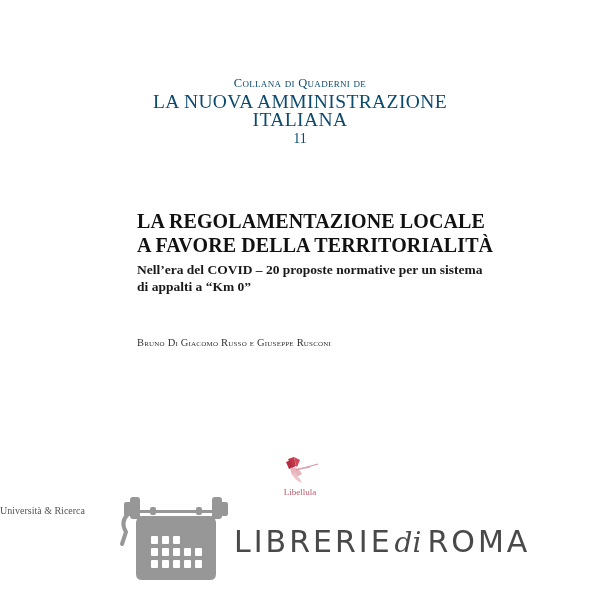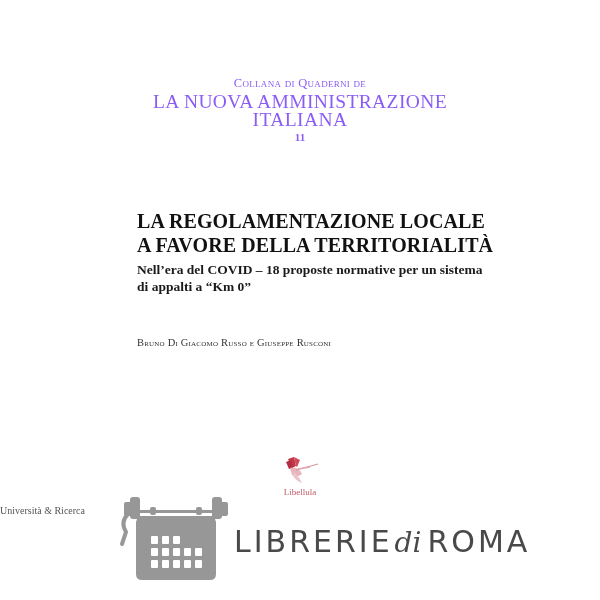--- a/index.html
+++ b/index.html
@@ -13,42 +13,41 @@
     body {
       position: relative;
       font-family: "Liberation Serif", "DejaVu Serif", serif;
       color: #1a1a1a;
     }
     .abs { position: absolute; }
 
     
     .series {
       left: 0; width: 600px; text-align: center;
-      color: #8b5cf6;
+      color: #0c4a6e;
     }
     .series-label {
       top: 76px;
       font-size: 12.5px;
       font-variant: small-caps;
       letter-spacing: 0.3px;
     }
     .series-title-1 {
       top: 91px;
       font-size: 19.5px;
       letter-spacing: 0.4px;
     }
     .series-title-2 {
       top: 109px;
       font-size: 19.5px;
       letter-spacing: 0.4px;
     }
     .series-number {
       top: 131px;
-      font-size: 11px;
-      font-weight: bold;
+      font-size: 14px;
     }
 
     
     .title {
       left: 137px;
       font-weight: bold;
       font-size: 20px;
       color: #111;
       letter-spacing: 0.1px;
       white-space: nowrap;
@@ -118,21 +117,21 @@
 <body>
 
 <div class="abs series series-label">Collana di Quaderni de</div>
 <div class="abs series series-title-1">LA NUOVA AMMINISTRAZIONE</div>
 <div class="abs series series-title-2">ITALIANA</div>
 <div class="abs series series-number">11</div>
 
 <div class="abs title title-1">LA REGOLAMENTAZIONE LOCALE</div>
 <div class="abs title title-2">A FAVORE DELLA TERRITORIALITÀ</div>
 
-<div class="abs subtitle subtitle-1">Nell’era del COVID – 18 proposte normative per un sistema</div>
+<div class="abs subtitle subtitle-1">Nell’era del COVID – 20 proposte normative per un sistema</div>
 <div class="abs subtitle subtitle-2">di appalti a “Km 0”</div>
 
 <div class="abs authors">Bruno Di Giacomo Russo e Giuseppe Rusconi</div>
 
 <div class="abs logo-icon">
   <svg width="40" height="30" viewBox="0 0 40 30">
 
     <path d="M8 3 L14 1 L16 10 L12 12 Z" fill="#c0394b"></path>
     <path d="M14 1 L20 4 L17 11 L16 10 Z" fill="#d0485a"></path>
     <path d="M6 6 L11 4 L13 12 L9 13 Z" fill="#b52d40"></path>

